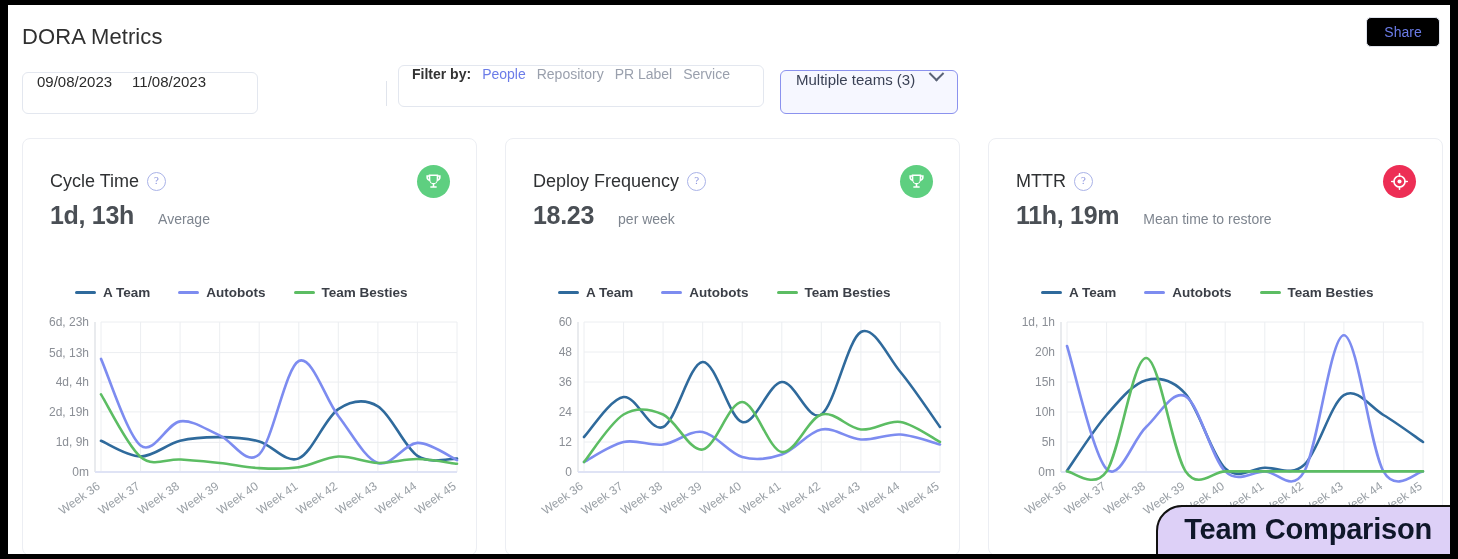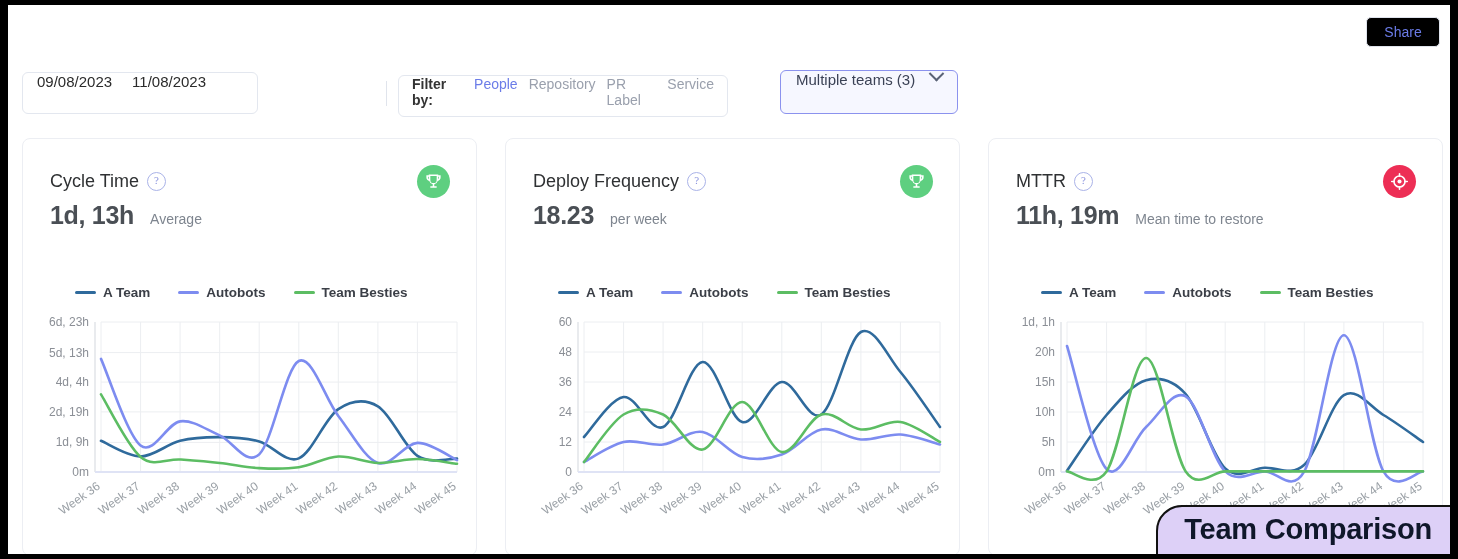--- a/index.html
+++ b/index.html
@@ -32,21 +32,21 @@
   .ctrl{
     position:absolute;box-sizing:border-box;
     border:1px solid #e3e7ef;border-radius:6px;background:#fff;
     height:42px;display:flex;align-items:flex-start;
   }
   .daterange{left:14px;top:7px;width:236px;padding:0 14px;gap:20px;}
   .daterange span{font-size:15px;color:#2b2b2b;}
   .preset{left:262px;top:7px;width:100px;padding:0 13px;justify-content:space-between;cursor:pointer;}
   .preset .lbl{font-size:15px;color:#2b2b2b;}
   .vdiv{position:absolute;left:378px;top:16px;width:1px;height:25px;background:#e0e4ec;}
-  .filterby{left:390px;top:10px;width:330px;padding:0 13px;gap:11px;}
+  .filterby{left:390px;top:0;width:366px;padding:0 13px;gap:11px;}
   .filterby .fb-label{font-size:14px;color:#333;font-weight:bold;}
   .filterby .fb-item{font-size:14px;color:#9aa0ad;cursor:pointer;}
   .filterby .fb-item.active{color:#6b7ce8;}
   .teams{
     left:772px;top:5px;width:178px;height:44px;
     border:1.5px solid #8b92ee;background:#f6f7ff;
     padding:0 15px;justify-content:space-between;cursor:pointer;
   }
   .teams .lbl{font-size:15px;color:#3b4256;}
   .chev{display:inline-block;width:9px;height:9px;border-right:2px solid #5a6376;
@@ -67,21 +67,21 @@
     width:17px;height:17px;border-radius:50%;border:1.3px solid #aab3e8;
     color:#8891dd;font-size:11px;line-height:15px;text-align:center;
     display:inline-block;font-family:"Liberation Serif",serif;
   }
   .badge-ico{
     position:absolute;right:26px;top:26px;width:33px;height:33px;border-radius:50%;
     display:flex;align-items:center;justify-content:center;
   }
   .badge-ico svg{width:19px;height:19px;}
 
-  .kpi{position:absolute;left:27px;top:62px;display:flex;align-items:baseline;gap:16px;}
+  .kpi{position:absolute;left:27px;top:62px;display:flex;align-items:baseline;gap:24px;}
   .kpi-val{font-size:25px;font-weight:bold;color:#4a4f55;letter-spacing:-.3px;}
   .kpi-unit{font-size:14px;color:#7e858f;}
 
   .legend{position:absolute;left:52px;top:146px;display:flex;gap:28px;align-items:flex-end;}
   .lg{display:flex;align-items:center;gap:7px;}
   .lg .bar{width:21px;height:3px;border-radius:2px;}
   .lg .nm{font-size:13.5px;font-weight:bold;color:#3b3f47;}
 
   .plot{position:absolute;left:20px;top:175px;width:420px;height:230px;}
   .plot svg{display:block;}
@@ -99,20 +99,21 @@
     padding:6px 18px 8px 26px;
   }
   .callout span{font-size:29px;font-weight:bold;color:#0f172a;letter-spacing:-.2px;}
 </style>
 </head>
 <body>
 
 <div class="frame">
 
   <div class="topbar">
+    <div class="page-title">DORA Metrics</div>
     <div class="share-btn">Share</div>
   </div>
 
   <div class="filterrow">
 
     <div class="ctrl daterange">
       <span>09/08/2023</span>
       <span>11/08/2023</span>
     </div>
 

